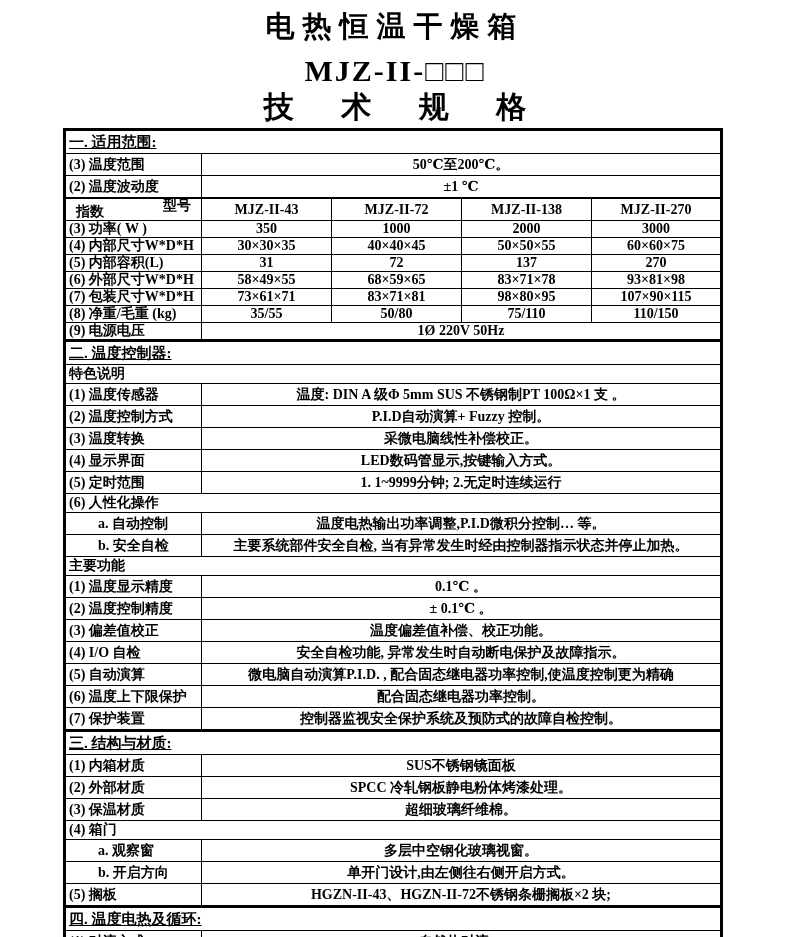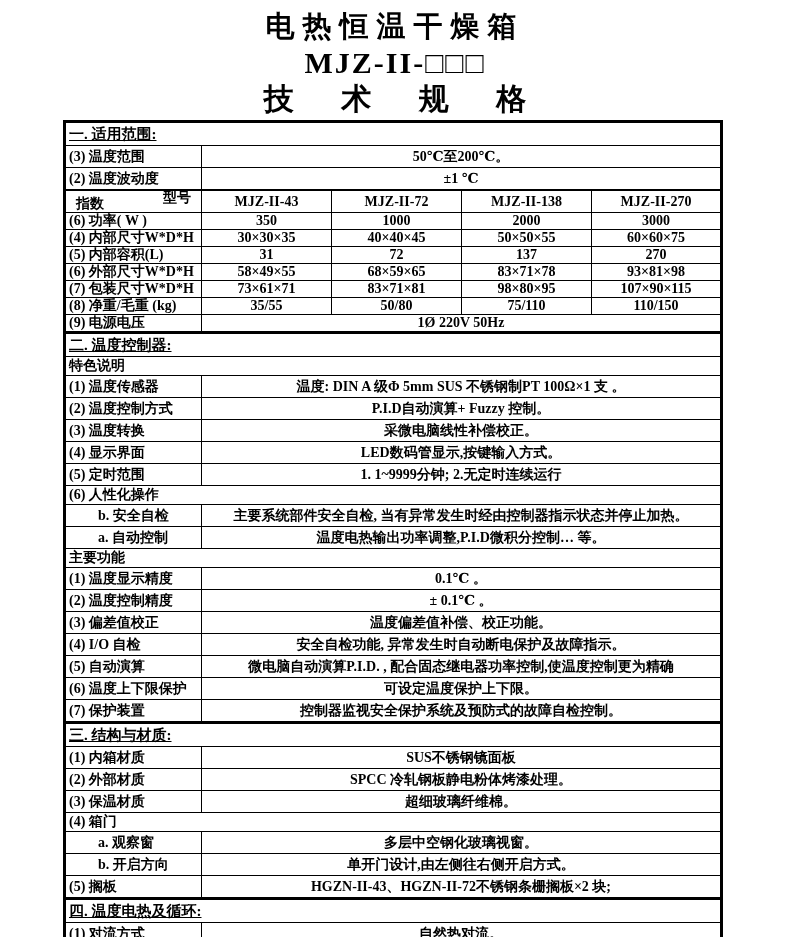--- a/index.html
+++ b/index.html
@@ -6,21 +6,21 @@
   body {
     width: 790px; height: 937px;
     background: #ffffff;
     color: #000000;
     font-family: "Liberation Serif", "DejaVu Serif", serif;
     font-weight: bold;
     overflow: hidden;
   }
   .titles { text-align: center; }
   .t1 { padding-top: 8px; font-size: 29px; letter-spacing: 8px; line-height: 36px; }
-  .t2 { font-size: 30px; letter-spacing: 2px; line-height: 37px; }
+  .t2 { font-size: 30px; letter-spacing: 2px; line-height: 37px; margin-top: 8px; }
   .t3 { font-size: 30px; letter-spacing: 20px; line-height: 36px; padding-left: 20px; }
 
   table.spec {
     border-collapse: collapse;
     table-layout: fixed;
     width: 657px;
     margin: 3px 0 0 63px;
     border: 3px solid #000;
   }
   col.c0 { width: 137px; }
@@ -86,21 +86,21 @@
           <span class="cl">指数</span>
           <span class="cr">型号</span>
         </div>
       </td>
       <td class="val">MJZ-II-43</td>
       <td class="val">MJZ-II-72</td>
       <td class="val">MJZ-II-138</td>
       <td class="val">MJZ-II-270</td>
     </tr>
     <tr class="r16">
-      <td class="lbl">(6) 功率( W )</td>
+      <td class="lbl">(3) 功率( W )</td>
       <td class="val">350</td>
       <td class="val">1000</td>
       <td class="val">2000</td>
       <td class="val">3000</td>
     </tr>
     <tr class="r16">
       <td class="lbl">(4) 内部尺寸W*D*H</td>
       <td class="val">30×30×35</td>
       <td class="val">40×40×45</td>
       <td class="val">50×50×55</td>
@@ -162,27 +162,27 @@
       <td colspan="4" class="val">LED数码管显示,按键输入方式。</td>
     </tr>
     <tr>
       <td class="lbl">(5) 定时范围</td>
       <td colspan="4" class="val">1. 1~9999分钟; 2.无定时连续运行</td>
     </tr>
     <tr class="sub">
       <td colspan="5" class="lbl">(6) 人性化操作</td>
     </tr>
     <tr>
+      <td class="lbl indent">a. 自动控制</td>
+      <td colspan="4" class="val">温度电热输出功率调整,P.I.D微积分控制… 等。</td>
+    </tr>
+    <tr>
       <td class="lbl indent">b. 安全自检</td>
       <td colspan="4" class="val">主要系统部件安全自检, 当有异常发生时经由控制器指示状态并停止加热。</td>
     </tr>
-    <tr>
-      <td class="lbl indent">a. 自动控制</td>
-      <td colspan="4" class="val">温度电热输出功率调整,P.I.D微积分控制… 等。</td>
-    </tr>
     <tr class="sub">
       <td colspan="5" class="lbl">主要功能</td>
     </tr>
     <tr>
       <td class="lbl">(1) 温度显示精度</td>
       <td colspan="4" class="val">0.1℃ 。</td>
     </tr>
     <tr>
       <td class="lbl">(2) 温度控制精度</td>
       <td colspan="4" class="val">± 0.1℃ 。</td>
@@ -194,21 +194,21 @@
     <tr>
       <td class="lbl">(4) I/O 自检</td>
       <td colspan="4" class="val">安全自检功能, 异常发生时自动断电保护及故障指示。</td>
     </tr>
     <tr>
       <td class="lbl">(5) 自动演算</td>
       <td colspan="4" class="val">微电脑自动演算P.I.D. , 配合固态继电器功率控制,使温度控制更为精确</td>
     </tr>
     <tr>
       <td class="lbl">(6) 温度上下限保护</td>
-      <td colspan="4" class="val">可设定温度保护上下限。</td>
+      <td colspan="4" class="val">配合固态继电器功率控制。</td>
     </tr>
     <tr>
       <td class="lbl">(7) 保护装置</td>
       <td colspan="4" class="val">控制器监视安全保护系统及预防式的故障自检控制。</td>
     </tr>
 
     <tr class="sec">
       <td colspan="5" class="lbl">三. 结构与材质:</td>
     </tr>
     <tr>

